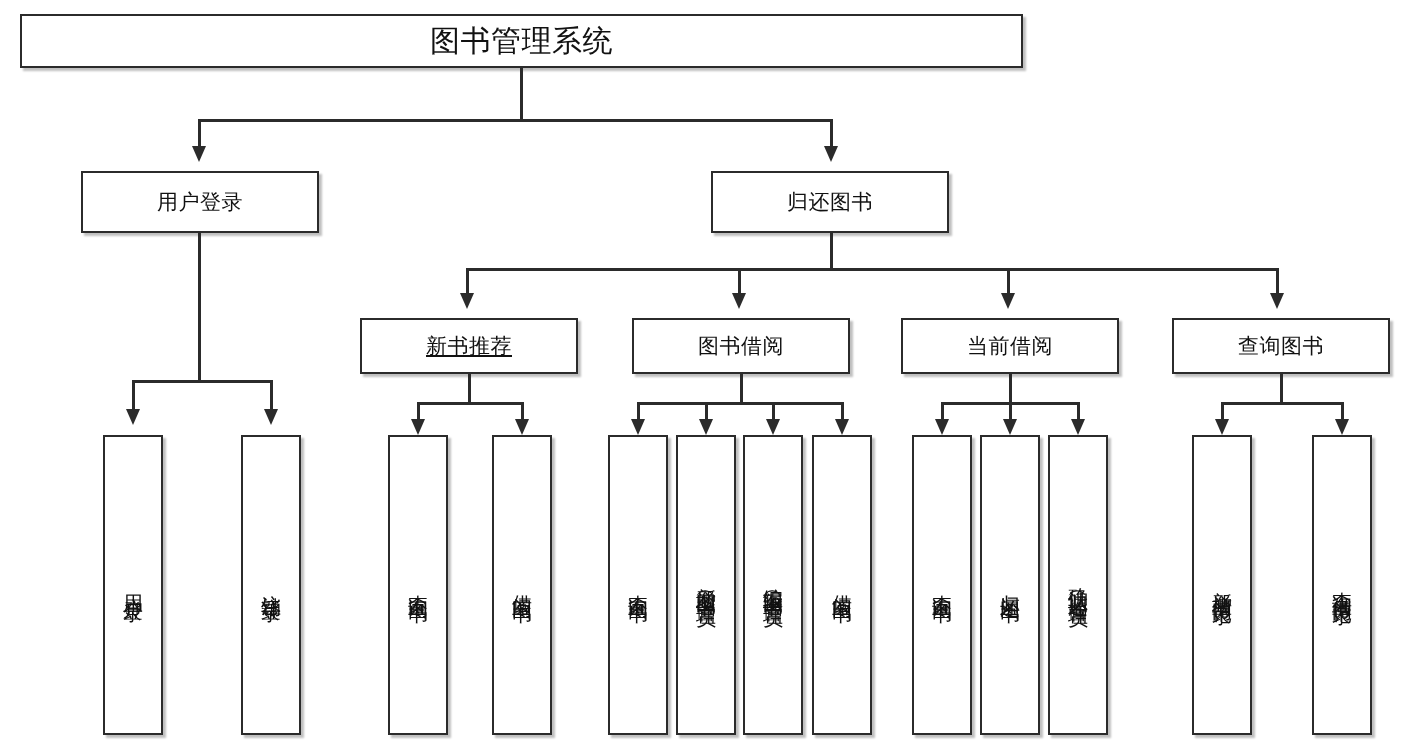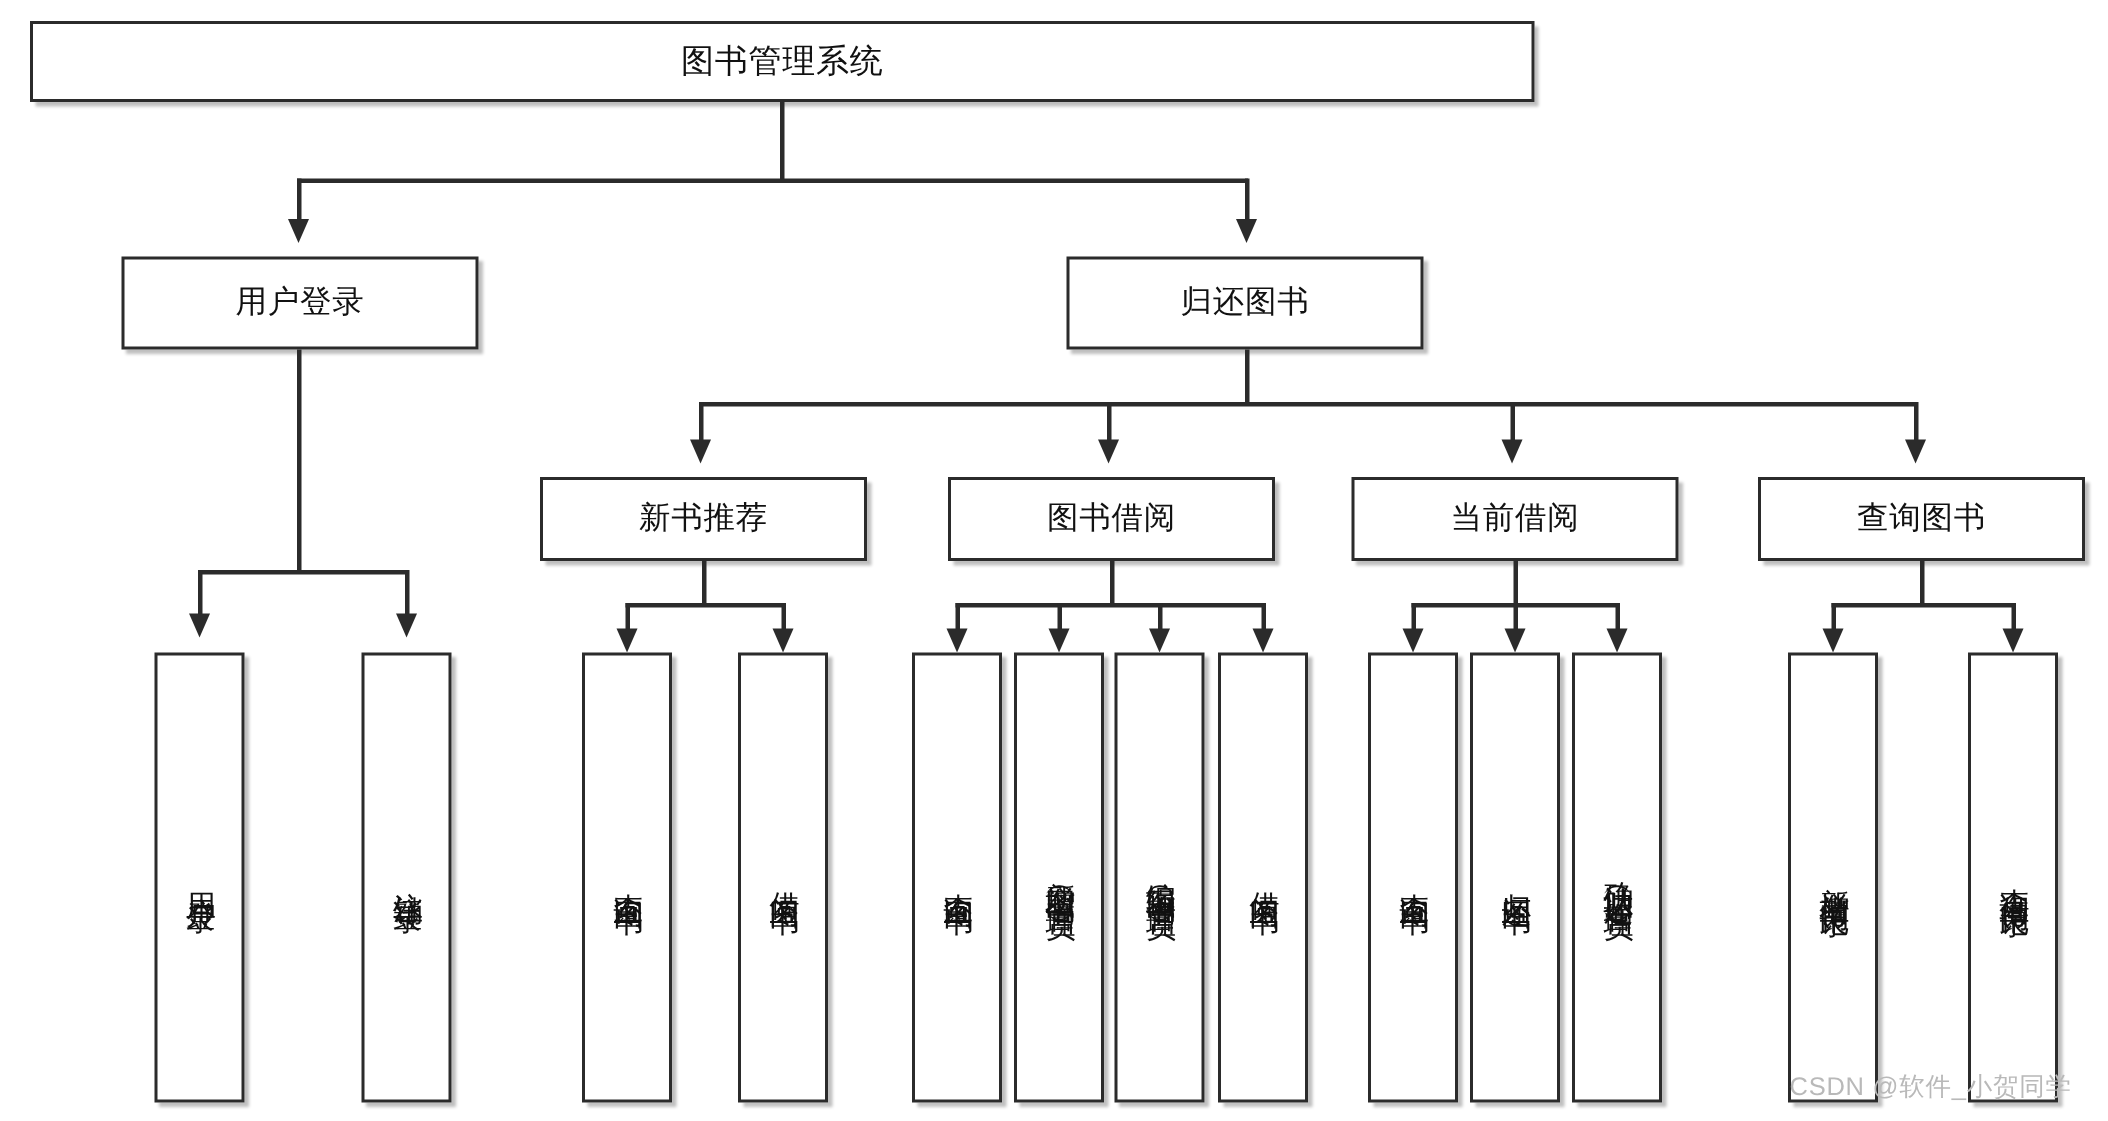--- a/index.html
+++ b/index.html
@@ -28,21 +28,21 @@
     align-items: center;
     justify-content: center;
     color: #111111;
   }
   .node.horiz {
     font-size: 21px;
     letter-spacing: 0.5px;
     line-height: 1.2;
   }
   .node.root {
-    font-size: 22px;
+    font-size: 30px;
     font-family: Liberation Serif, serif;
   }
   
   .node.vert {
     writing-mode: vertical-rl;
     text-orientation: upright;
     font-size: 20px;
     letter-spacing: 3px;
     line-height: 1.25;
     padding: 6px 0;
@@ -113,21 +113,21 @@
   <div class="edge h" style="left:466px; top:268px; width:811px; height:2.5px;"></div>
   <div class="edge v" style="left:466px; top:268px; width:2.5px; height:28px;"></div>
   <div class="edge v" style="left:738px; top:268px; width:2.5px; height:28px;"></div>
   <div class="edge v" style="left:1007px; top:268px; width:2.5px; height:28px;"></div>
   <div class="edge v" style="left:1276px; top:268px; width:2.5px; height:28px;"></div>
   <div class="arrow" style="left:460px; top:293px;"></div>
   <div class="arrow" style="left:732px; top:293px;"></div>
   <div class="arrow" style="left:1001px; top:293px;"></div>
   <div class="arrow" style="left:1270px; top:293px;"></div>
 
-  <div class="node horiz" style="left:360px; top:318px; width:218px; height:56px;">
+  <div class="node horiz" style="left:360px; top:318px; width:218px; height:56px;text-decoration:underline;">
     <span>新书推荐</span>
   </div>
   <div class="node horiz" style="left:901px; top:318px; width:218px; height:56px;">
     <span>当前借阅</span>
   </div>
   <div class="node horiz" style="left:632px; top:318px; width:218px; height:56px;">
     <span>图书借阅</span>
   </div>
   <div class="node horiz" style="left:1172px; top:318px; width:218px; height:56px;">
     <span>查询图书</span>
@@ -204,15 +204,14 @@
     <span class="vlabel">确认归还（管理员）</span>
   </div>
 
   <div class="node vert" style="left:1192px; top:435px; width:60px; height:300px;">
     <span class="vlabel">新增借阅记录</span>
   </div>
   <div class="node vert" style="left:1312px; top:435px; width:60px; height:300px;">
     <span class="vlabel">查询借阅记录</span>
   </div>
 
-  <div id="watermark" style="left:1193px; top:713px;">CSDN @软件_小贺同学</div>
 
 </div>
 
 </body></html>

